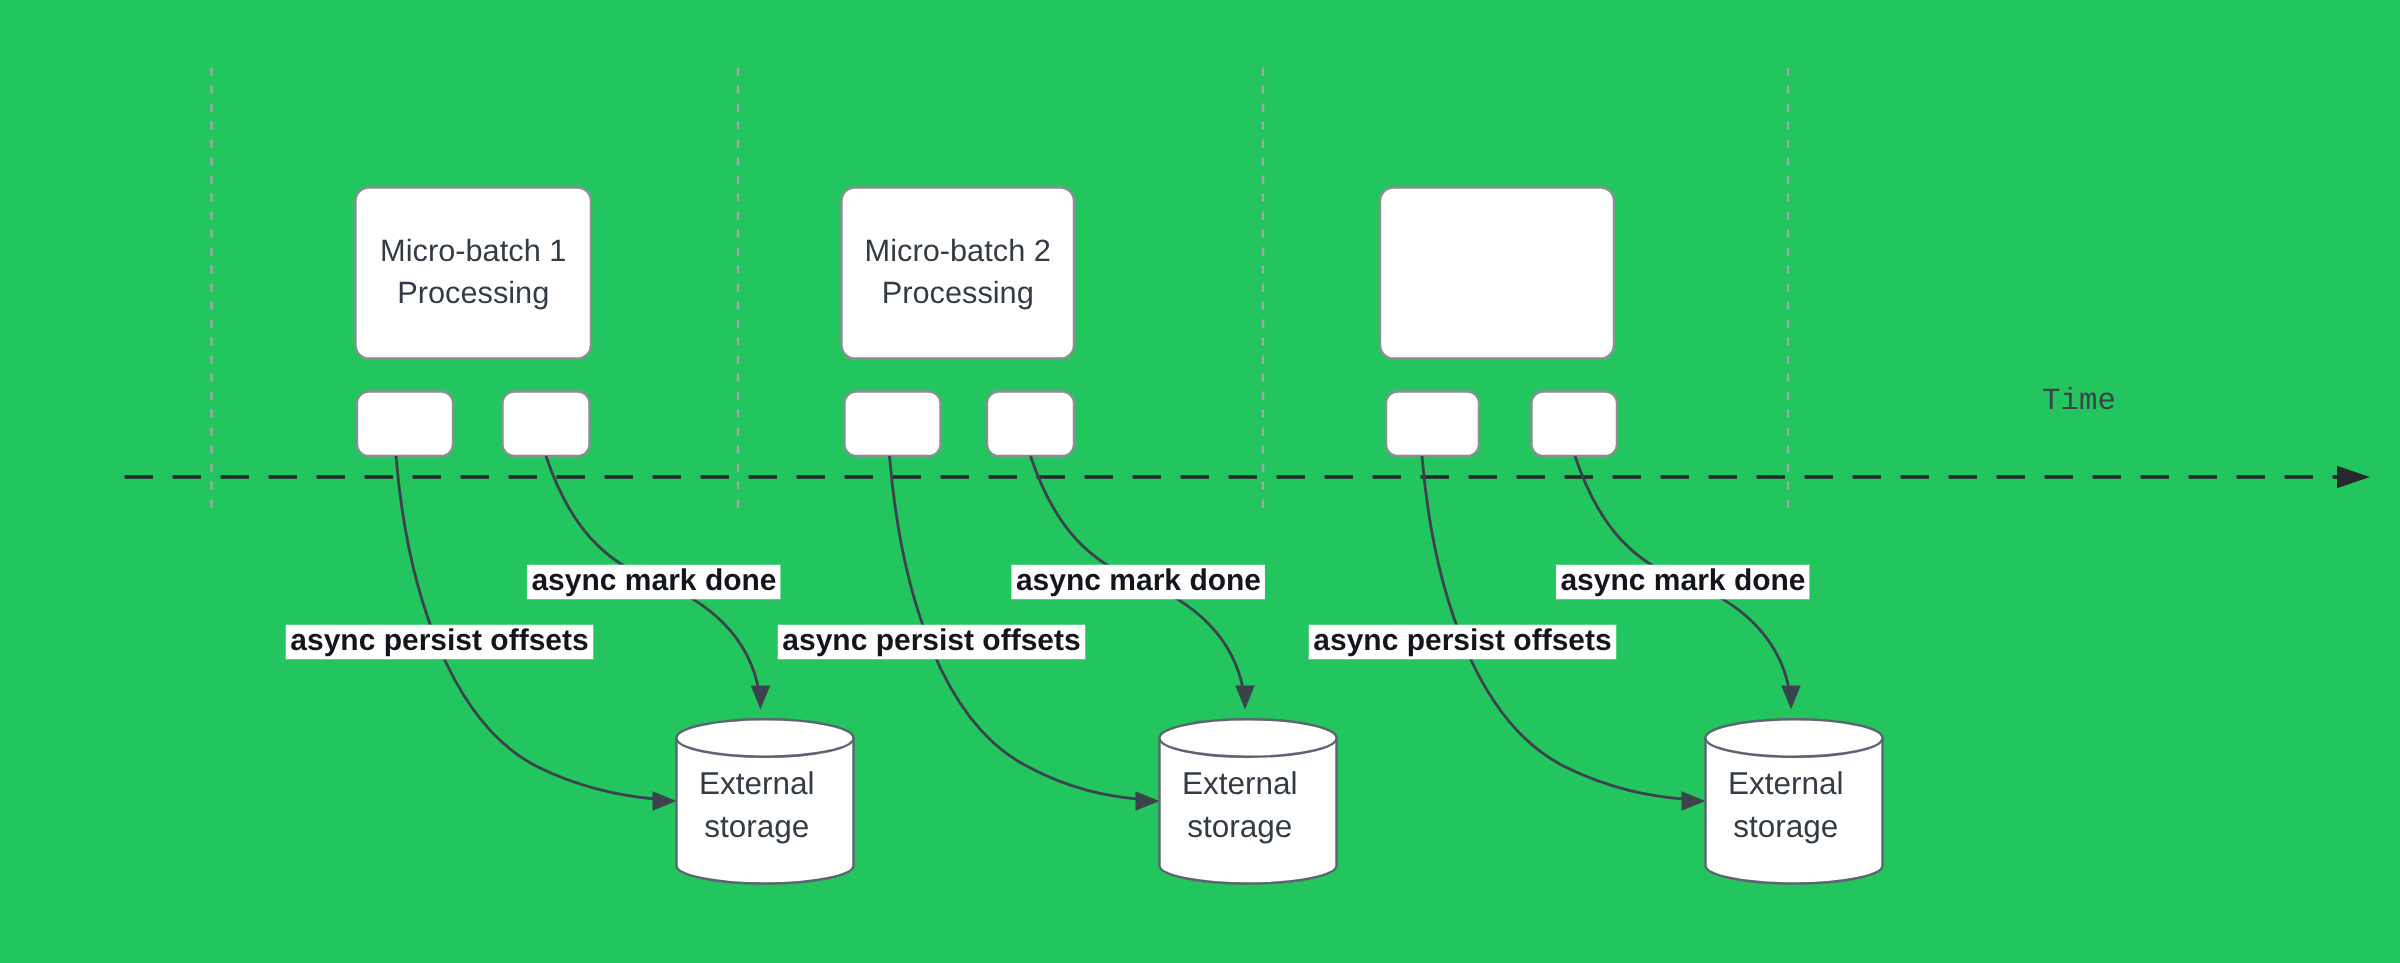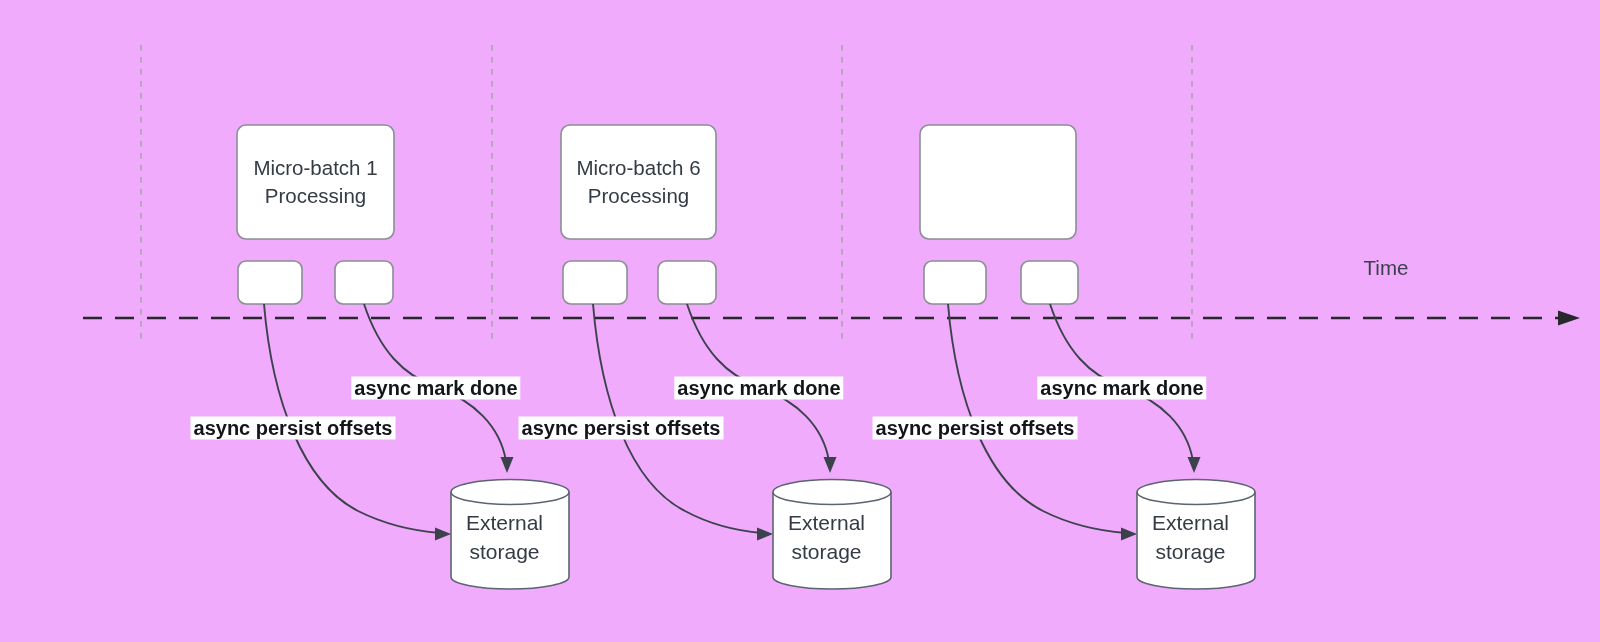--- a/index.html
+++ b/index.html
@@ -4,21 +4,21 @@
 <style>
   html, body {
     margin: 0;
     padding: 0;
     background: #ffffff;
   }
   .canvas {
     position: relative;
     width: 1600px;
     height: 642px;
-    background: #f0abfc;
+    background: #22c55e;
     overflow: hidden;
     font-family: "Liberation Sans", sans-serif;
   }
   .lines-layer {
     position: absolute;
     left: 0;
     top: 0;
   }
   .txt {
     position: absolute;
@@ -47,20 +47,21 @@
     color: #12161b;
     background: #ffffff;
     padding: 0 3px;
     white-space: nowrap;
   }
   .time-label {
     transform: translate(-50%, -50%);
     font-size: 20.5px;
     color: #3a414b;
     white-space: nowrap;
+    font-family: Liberation Mono, monospace;
   }
 </style>
 </head>
 <body>
 
 <div class="canvas">
 
   <svg class="lines-layer" width="1600" height="642" viewBox="0 0 1600 642">
 
     <g stroke="#a6a6a6" stroke-width="1.6" stroke-dasharray="5.5,6.5" fill="none">
@@ -113,21 +114,21 @@
   <div class="txt box-label batch-label" style="left:237px; top:125px;">
     <span>Micro-batch 1 Processing</span>
   </div>
   <div class="txt conn-label" style="left:293px; top:428px;">async persist offsets</div>
   <div class="txt conn-label" style="left:436px; top:388px;">async mark done</div>
   <div class="txt box-label storage-label" style="left:451px; top:488px;">
     <span>External storage</span>
   </div>
 
   <div class="txt box-label batch-label" style="left:560px; top:125px;">
-    <span>Micro-batch 6 Processing</span>
+    <span>Micro-batch 2 Processing</span>
   </div>
   <div class="txt conn-label" style="left:621px; top:428px;">async persist offsets</div>
   <div class="txt conn-label" style="left:759px; top:388px;">async mark done</div>
   <div class="txt box-label storage-label" style="left:773px; top:488px;">
     <span>External storage</span>
   </div>
 
   <div class="txt conn-label" style="left:975px; top:428px;">async persist offsets</div>
   <div class="txt conn-label" style="left:1122px; top:388px;">async mark done</div>
   <div class="txt box-label storage-label" style="left:1137px; top:488px;">

